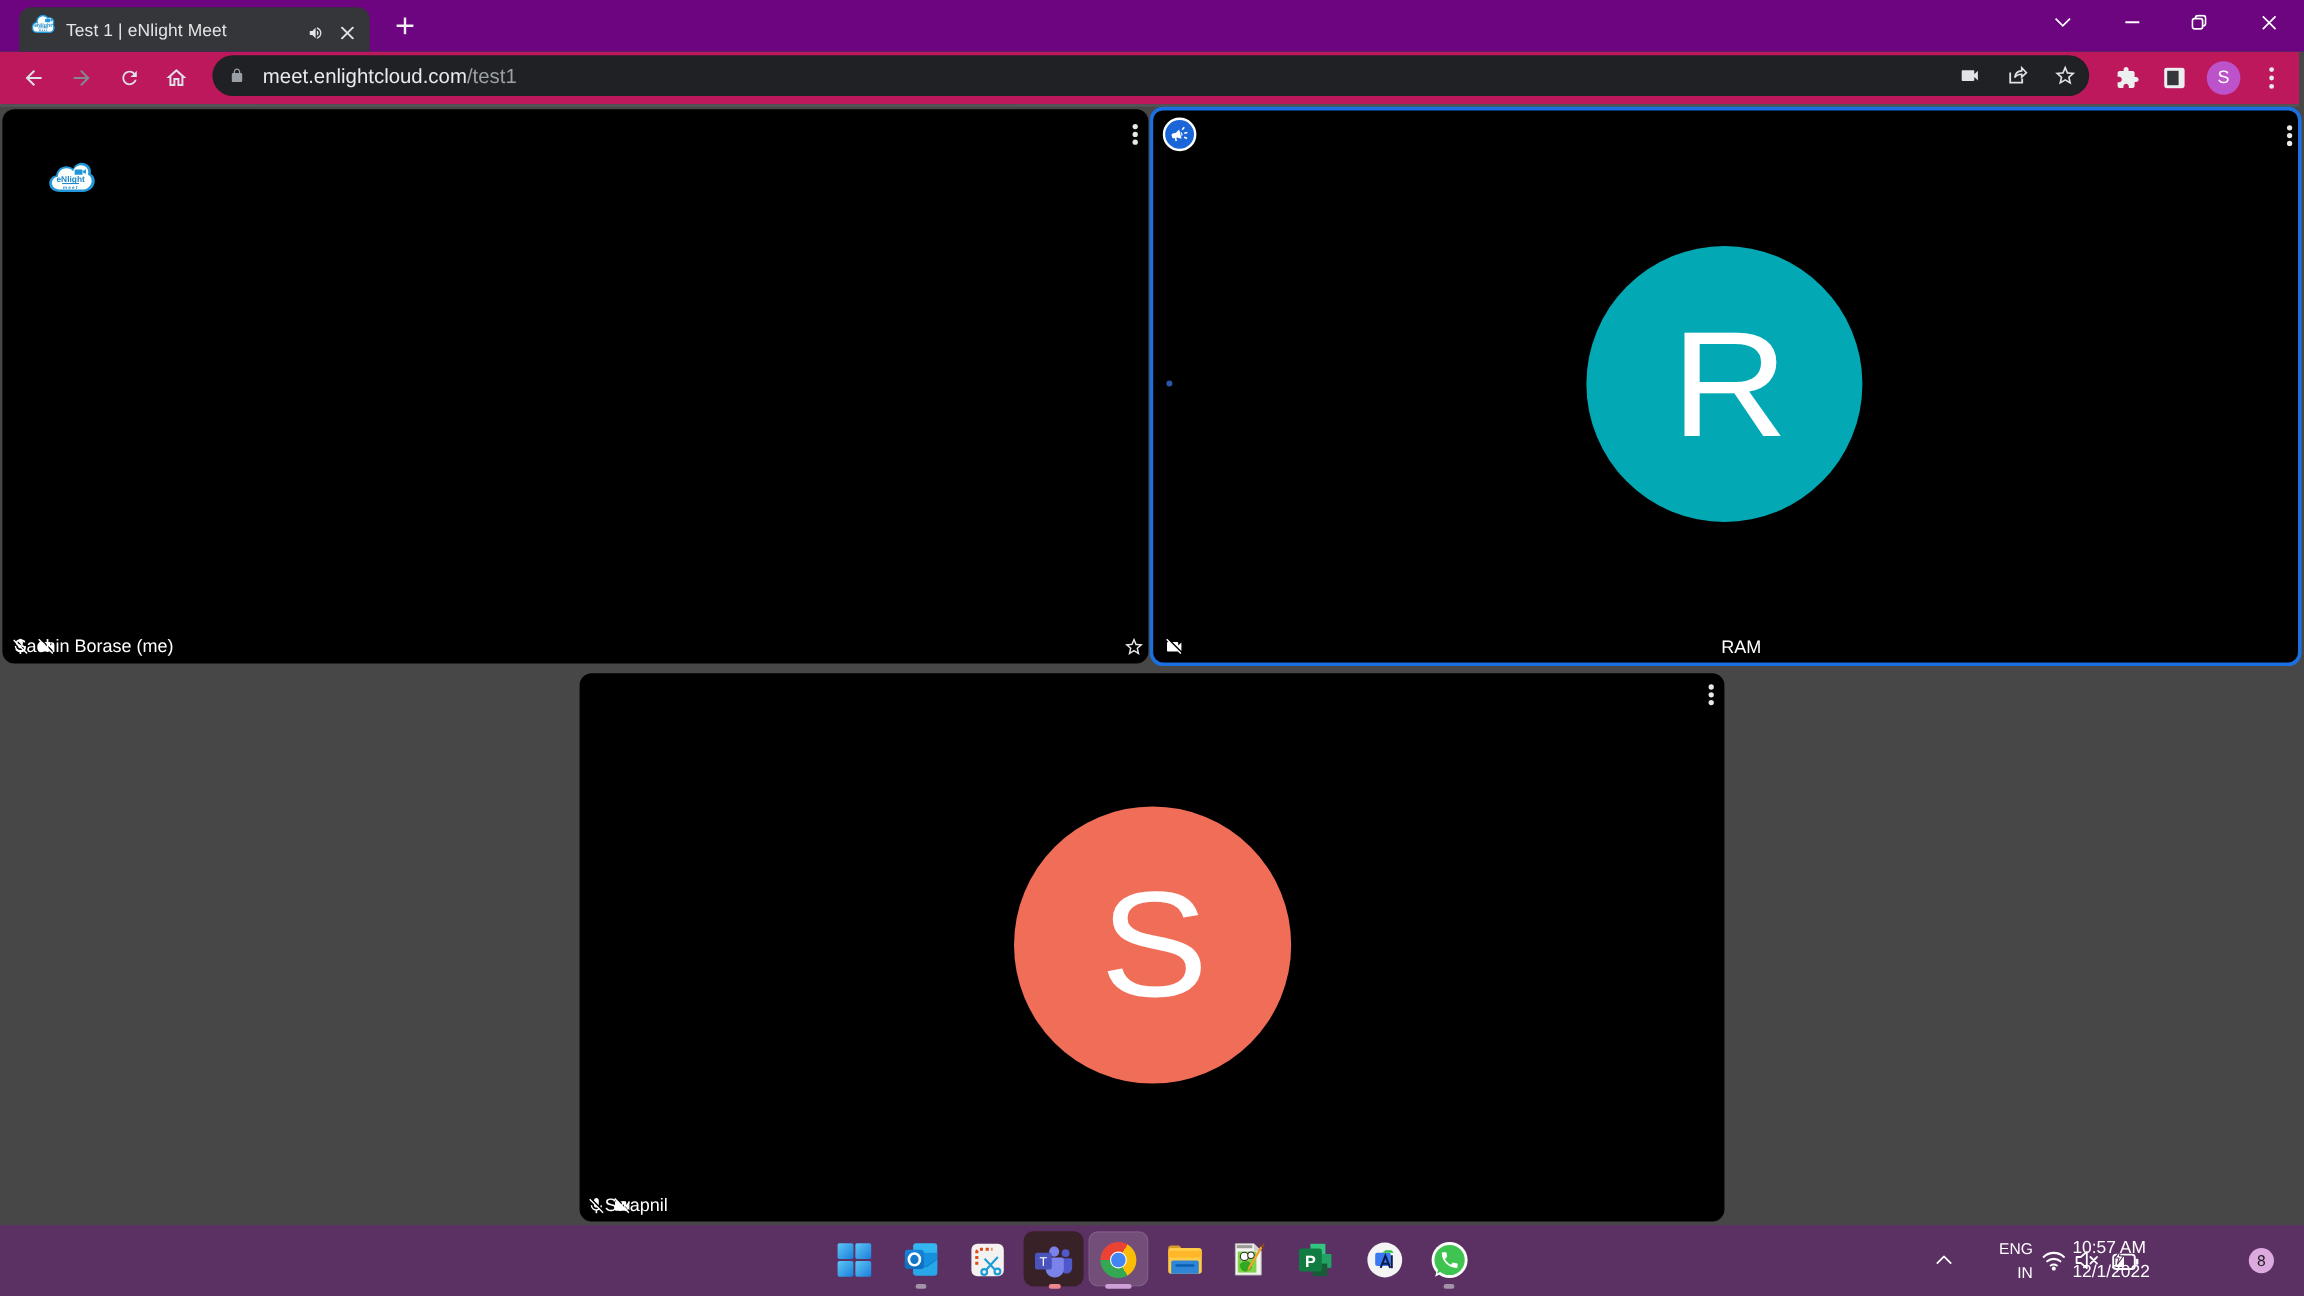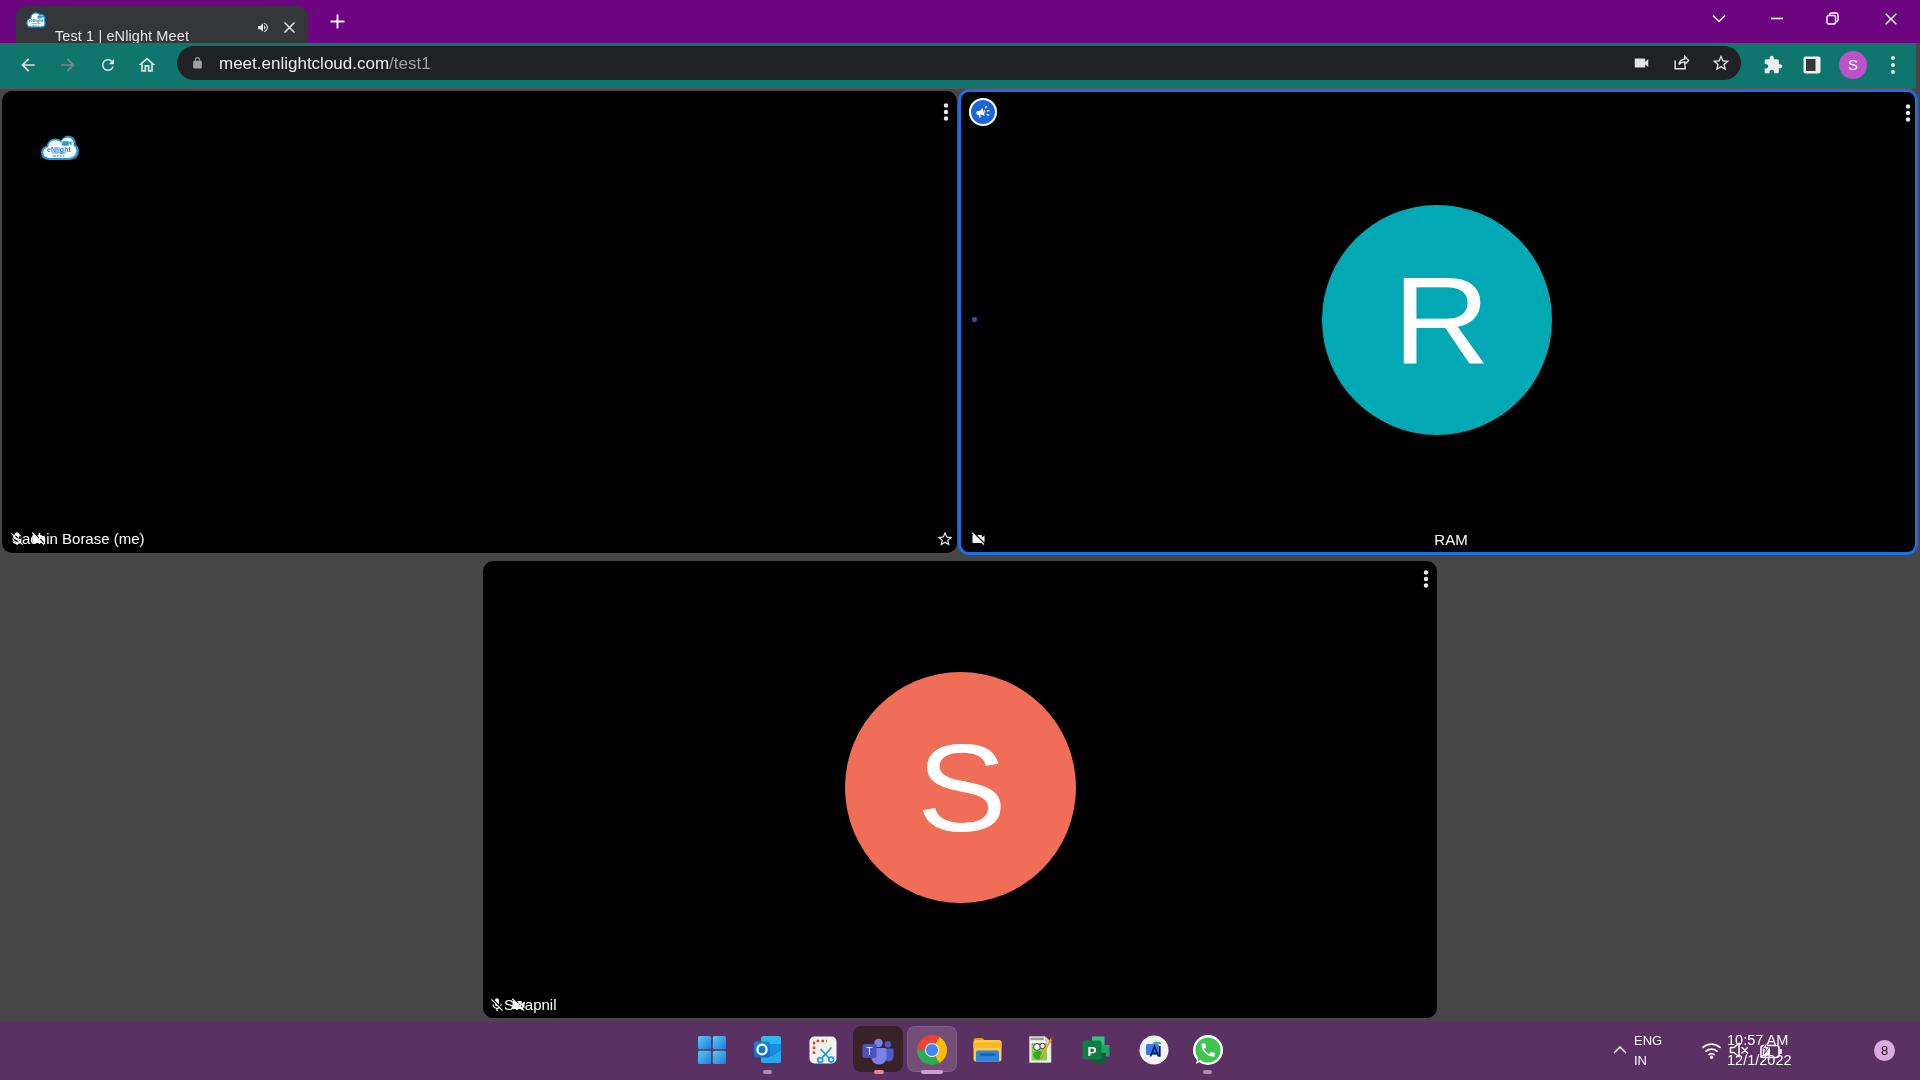--- a/index.html
+++ b/index.html
@@ -3,24 +3,24 @@
 <meta charset="utf-8">
 <style>
   * { margin:0; padding:0; box-sizing:border-box; }
   html,body { width:1920px; height:1080px; overflow:hidden; background:#474747; font-family:"Liberation Sans", sans-serif; }
   .abs { position:absolute; }
   #stage { position:relative; width:1920px; height:1080px; }
 
   
   #titlebar { position:absolute; left:0; top:0; width:1920px; height:43px; background:#6D0580; }
   #tab { position:absolute; left:16px; top:6px; width:292px; height:37px; background:#35363a; border-radius:10px 10px 0 0; }
-  #tabtitle { position:absolute; left:39px; top:22px; font-size:14.5px; color:#e4e5e7; letter-spacing:0.1px; }
+  #tabtitle { position:absolute; left:39px; top:12px; font-size:14.5px; color:#e4e5e7; letter-spacing:0.1px; }
 
   
-  #toolbar { position:absolute; left:0; top:43px; width:1916px; height:46px; background:#0f766e; border-bottom:2px solid #55565a; background-clip:padding-box; }
+  #toolbar { position:absolute; left:0; top:43px; width:1916px; height:46px; background:#be185d; border-bottom:2px solid #55565a; background-clip:padding-box; }
   #urlpill { position:absolute; left:177px; top:3px; width:1564px; height:34px; background:#202124; border-radius:17px; }
   #urltext { position:absolute; left:42px; top:7.5px; font-size:17px; color:#e8eaed; }
   #urltext .dim { color:#9aa0a6; }
 
   
   #content { position:absolute; left:0; top:89px; width:1920px; height:933px; background:#474747; }
   .tile { position:absolute; background:#000; border-radius:10px; }
   #tile1 { left:2px; top:2px; width:955px; height:462px; }
   #tile2 { left:958px; top:0px; width:960px; height:466px; border:3px solid #1b6fe0; border-radius:11px; background:#000; }
   #tile3 { left:483px; top:472px; width:954px; height:457px; }
@@ -322,21 +322,21 @@
       <path d="M5.6 27.4 L7 21.4 L12 23.6 Z" fill="#3fc351"></path>
       <g transform="translate(7.3,7.3) scale(0.73)">
         <path d="M6.62 10.79c1.44 2.83 3.76 5.14 6.59 6.59l2.2-2.2c.27-.27.67-.36 1.02-.24 1.12.37 2.33.57 3.57.57.55 0 1 .45 1 1V20c0 .55-.45 1-1 1-9.39 0-17-7.61-17-17 0-.55.45-1 1-1h3.5c.55 0 1 .45 1 1 0 1.25.2 2.45.57 3.57.11.35.03.74-.25 1.02l-2.2 2.2z" fill="#fff"></path>
       </g>
     </svg>
 
     <svg class="abs" style="left:1613px; top:1046px; position:fixed;" width="14" height="8" viewBox="0 0 14 8">
       <path d="M1 7 L7 1 L13 7" stroke="#fff" stroke-width="1.5" fill="none"></path>
     </svg>
 
-    <div class="abs" style="left:1634px; top:1031px; position:fixed; width:60px; text-align:left; color:#fff; font-size:13px; line-height:19.5px;">ENG<br>IN</div>
+    <div class="abs" style="left:1634px; top:1031px; position:fixed; width:60px; text-align:right; color:#fff; font-size:13px; line-height:19.5px;">ENG<br>IN</div>
 
     <svg class="abs" style="left:1701px; top:1042px; position:fixed;" width="21" height="17" viewBox="0 0 21 17">
       <g fill="none" stroke="#fff" stroke-width="1.7" stroke-linecap="round">
         <path d="M2 5.4 A12.5 12.5 0 0 1 19 5.4"></path>
         <path d="M5 9.1 A8.4 8.4 0 0 1 16 9.1"></path>
         <path d="M7.9 12.6 A4.7 4.7 0 0 1 13.1 12.6"></path>
       </g>
       <circle cx="10.5" cy="15.2" r="1.7" fill="#fff"></circle>
     </svg>
 

